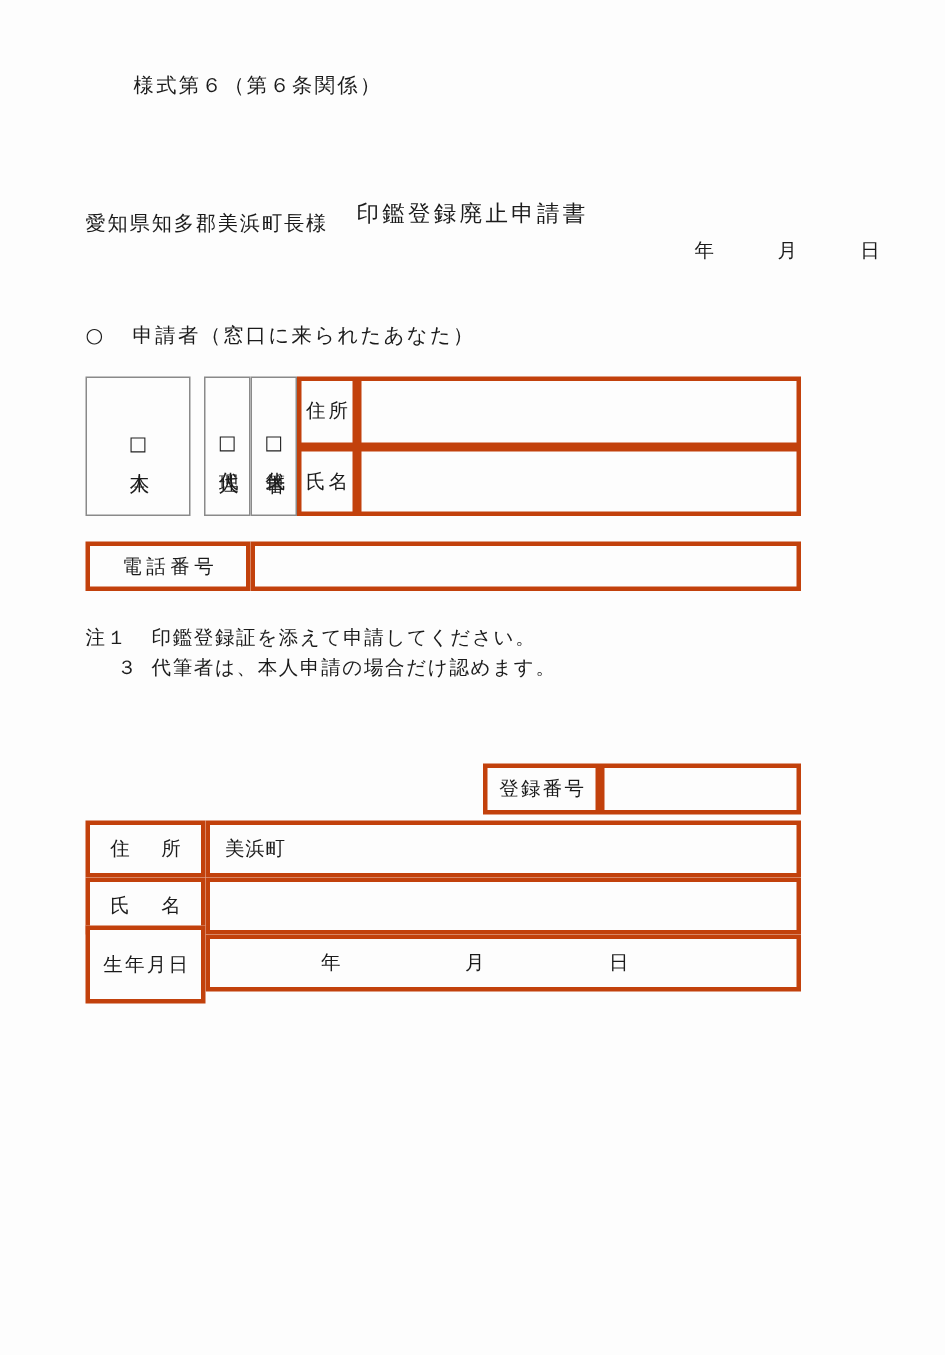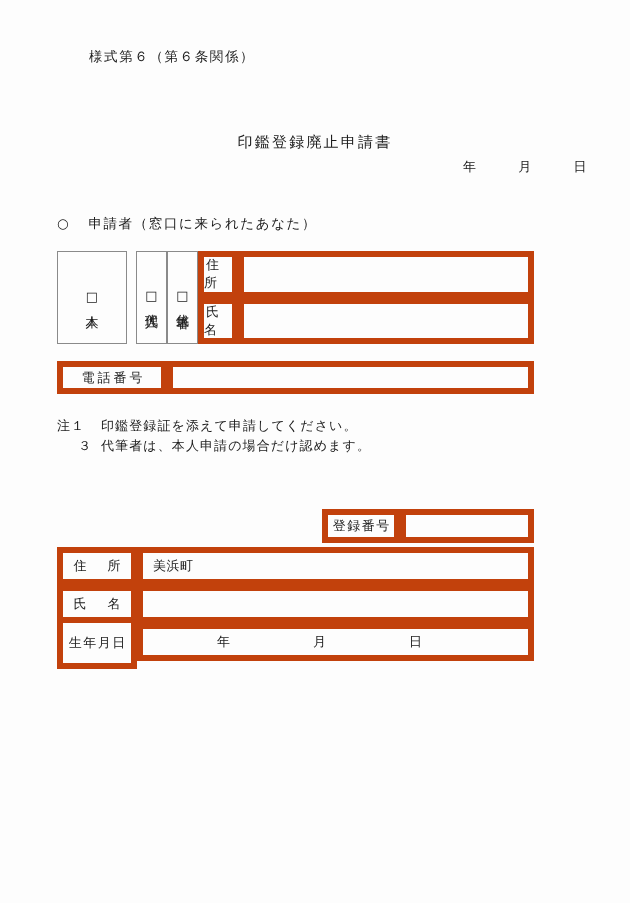--- a/index.html
+++ b/index.html
@@ -65,21 +65,21 @@
     letter-spacing: 1.6px;
   }
   .section-head.applicant { left: 57px; top: 215px; }
   .section-head.registrant { left: 74px; top: 515px; }
   .section-head .circle { margin-right: 18px; }
 
   
   .bx {
     position: absolute;
     box-sizing: border-box;
-    border: 6px solid #c2410c;
+    border: 3px solid #c2410c;
     background: #fdfdfd;
   }
 
   
   .vcell {
     position: absolute;
     box-sizing: border-box;
     border: 1px solid #8a8a8a;
     background: #fdfdfd;
     display: flex;
@@ -173,20 +173,21 @@
 </style>
 </head>
 <body>
 
 <div class="page">
 
   <div class="abs form-no">様式第６（第６条関係）</div>
 
   <div class="abs doc-title">印鑑登録廃止申請書</div>
 
+  <div class="abs addressee">愛知県知多郡美浜町長様</div>
 
   <div class="abs date-line">
     <span>年</span>
     <span class="gap"></span>
     <span>月</span>
     <span class="gap"></span>
     <span>日</span>
   </div>
 
   <div class="abs section-head applicant">

